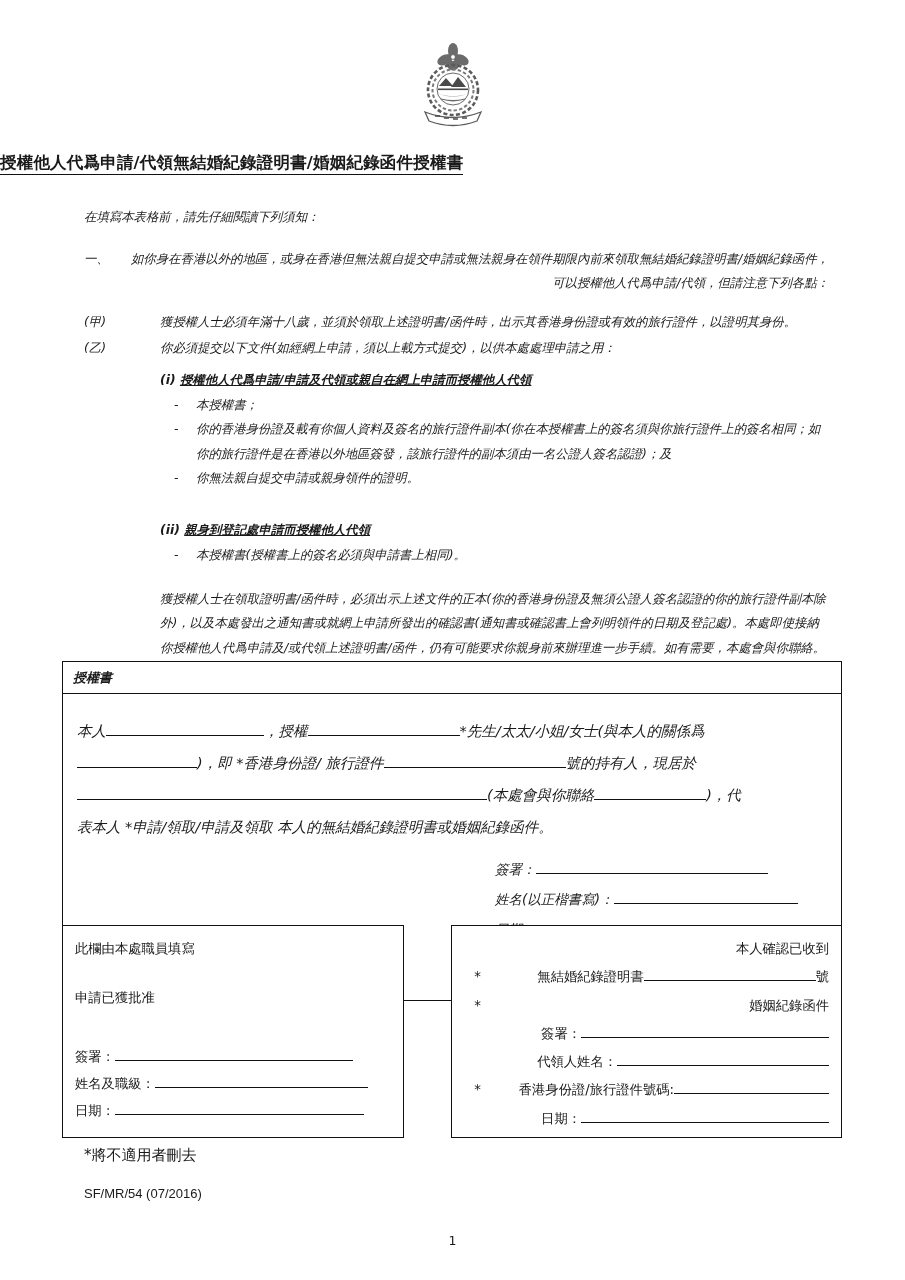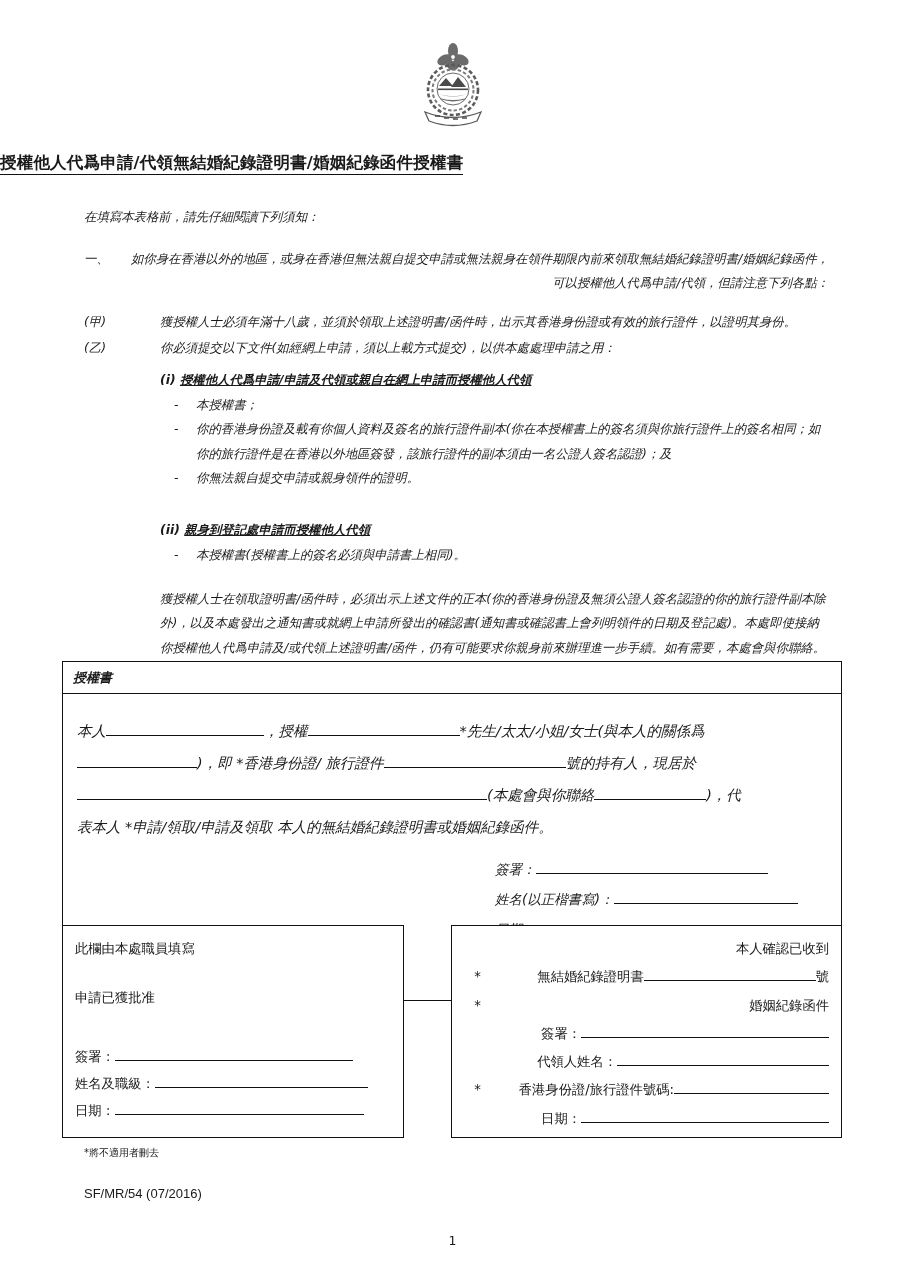--- a/index.html
+++ b/index.html
@@ -201,21 +201,21 @@
   .indent-row {
     margin-left: 17px;
     margin-top: 7px;
   }
 
   
   .footnote {
     position: absolute;
     left: 84px;
     top: 1146px;
-    font-size: 10px;
+    font-size: 15px;
     text-align: right;
   }
   .formcode {
     position: absolute;
     left: 84px;
     top: 1186px;
     font-size: 13px;
     font-family: "Liberation Sans", sans-serif;
     text-align: center;
   }

